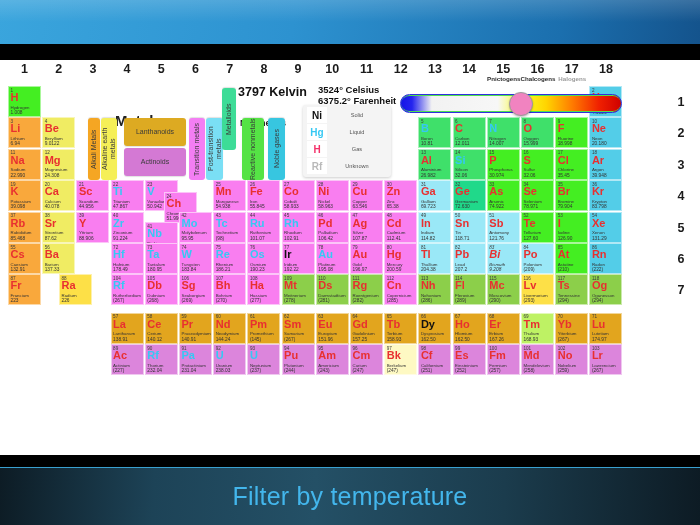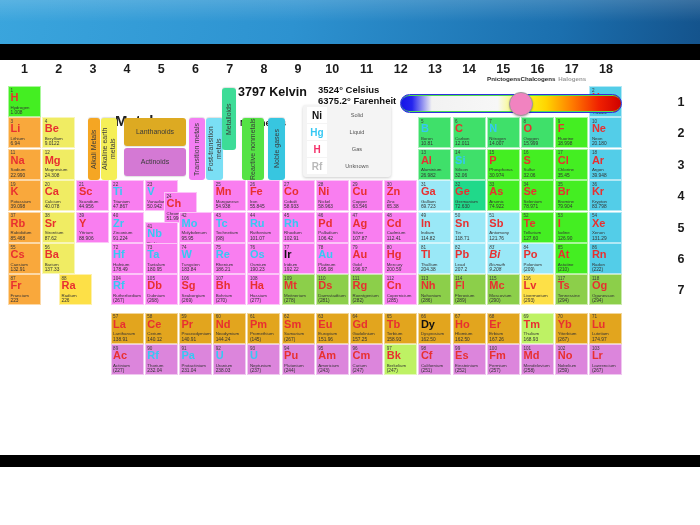--- a/index.html
+++ b/index.html
@@ -846,21 +846,21 @@
           <div class="sym s-red">Am</div>
           <div class="nm">Americium</div>
           <div class="mass">(243)</div>
         </div>
         <div class="cell" style="left: 350px; top: 284.2px; background: rgb(220, 133, 220);">
           <div class="num">96</div>
           <div class="sym s-red">Cm</div>
           <div class="nm">Curium</div>
           <div class="mass">(247)</div>
         </div>
-        <div class="cell" style="left: 384.2px; top: 284.2px; background: #bef264;">
+        <div class="cell" style="left: 384.2px; top: 284.2px; background: #fef9c3;">
           <div class="num">97</div>
           <div class="sym s-red">Bk</div>
           <div class="nm">Berkelium</div>
           <div class="mass">(247)</div>
         </div>
         <div class="cell" style="left: 418.4px; top: 284.2px; background: rgb(220, 133, 220);">
           <div class="num">98</div>
           <div class="sym s-red">Cf</div>
           <div class="nm">Californium</div>
           <div class="mass">(251)</div>
@@ -940,13 +940,16 @@
     <div class="slider-wrap" style="left:400px; top:32px; width:222px; height:24px;">
       <div class="slider-track" style="top:2px;">
         <div class="greenline"></div>
       </div>
       <div class="slider-thumb" id="slider-thumb" style="left: 109.48px; top: 0px; background: rgb(241, 131, 192);"></div>
     </div>
 
   </div>
 
   <div class="bottomband"></div>
+  <div class="footer">
+    <div class="footer-text">Filter by temperature</div>
+  </div>
 </div>
 
 </body></html>

